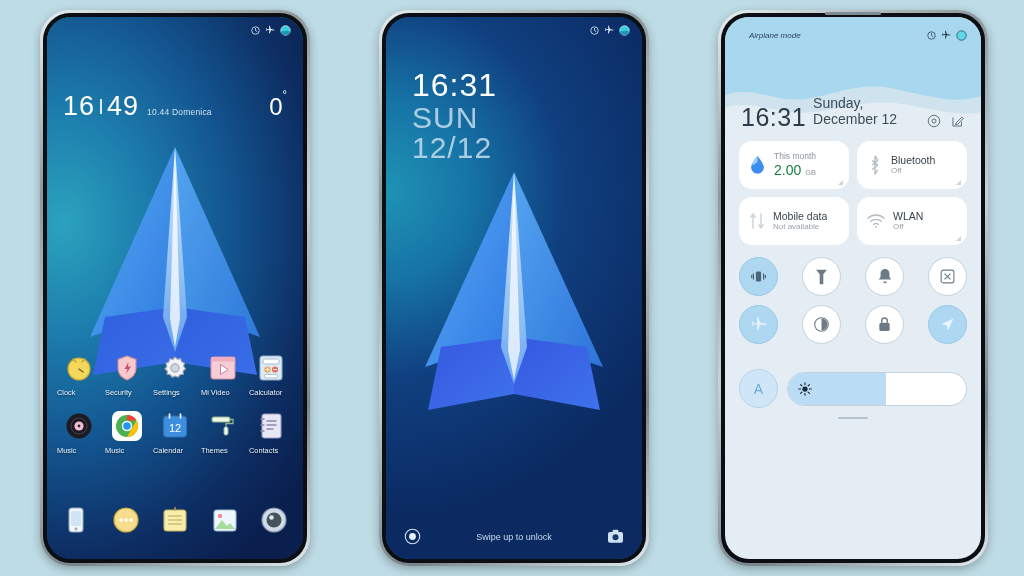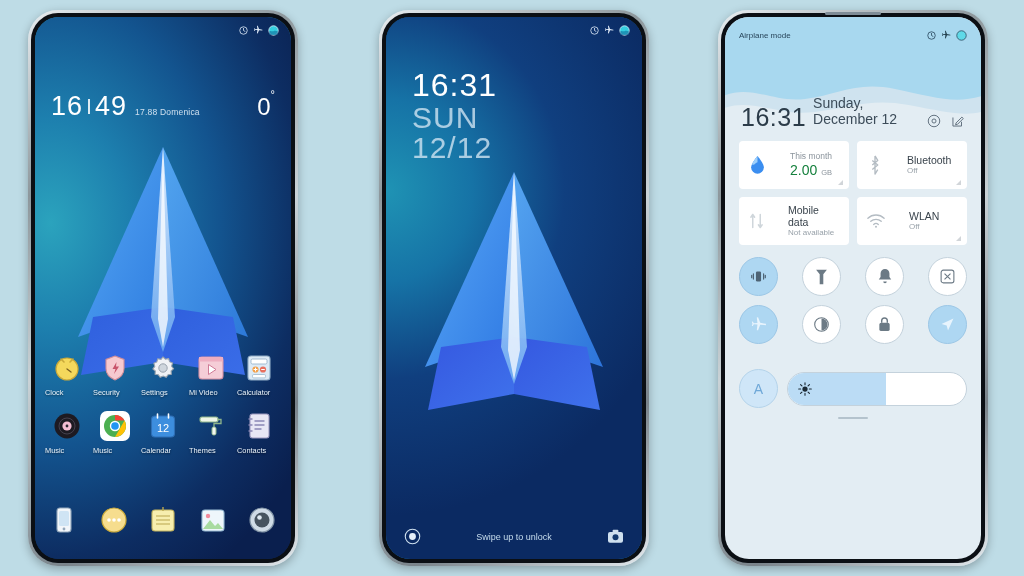--- a/index.html
+++ b/index.html
@@ -9,21 +9,21 @@
     font-family: "Liberation Sans", sans-serif;
     overflow: hidden;
   }
   .stage { position: relative; width: 1024px; height: 576px; background: #bedce6; }
 
   
   .phone { position: absolute; border-radius: 30px; background: linear-gradient(145deg,#e9eef1,#8d979c 25%,#c9d2d6 50%,#79838a 78%,#e4eaee); padding: 3px; box-shadow: 0 3px 10px rgba(0,0,0,.28); }
   .phone .bezel { width: 100%; height: 100%; background: #0b0f14; border-radius: 27px; padding: 4px; }
   .screen { position: relative; width: 100%; height: 100%; border-radius: 24px; overflow: hidden; }
 
-  #phone1 { left: 28px; top: 10px; width: 270px; height: 556px; }
+  #phone1 { left: 40px; top: 10px; width: 270px; height: 556px; }
   #phone2 { left: 379px; top: 10px; width: 270px; height: 556px; }
   #phone3 { left: 718px; top: 10px; width: 270px; height: 556px; }
 
   
   .wall-home {
     width: 100%; height: 100%;
     background:
       radial-gradient(120% 75% at 6% 38%, #2ba3bd 0%, #1d7fae 26%, #13548f 55%, #0d2d62 82%, #0a1f4e 100%),
       linear-gradient(160deg,#1f8fb5,#0b2357);
   }
@@ -66,29 +66,29 @@
   .lock-clock { position: absolute; top: 52px; left: 26px; color: #fff; }
   .lk-time { font-size: 32px; font-weight: 300; letter-spacing: 1px; line-height: 1.05; }
   .lk-day, .lk-date { font-size: 30px; font-weight: 300; color: rgba(213,231,243,.78); line-height: 1.02; letter-spacing: 1px; }
   .lock-bottom { position: absolute; left: 0; right: 0; bottom: 14px; display: flex; align-items: center; padding: 0 18px; }
   .lk-hint { flex: 1; text-align: center; color: #c6dced; font-size: 9px; }
 
   
   .shade { width: 100%; height: 100%; background: #e3edf3; position: relative; }
   .shade-sky { position: absolute; top: 0; left: 0; right: 0; height: 92px; background: #a8d8ef; }
   .shade-cloud { position: absolute; top: 58px; left: -4px; right: -4px; height: 48px; }
-  .shade-status { position: absolute; top: 0; left: 0; right: 0; height: 36px; display: flex; align-items: center; padding: 0 14px; }
+  .shade-status { position: absolute; top: 0; left: 10px; right: 0; height: 36px; display: flex; align-items: center; padding: 0 14px; font-style: italic; }
   .shade-status .txt { color: #28455a; font-size: 8px; }
   .shade-clockrow { position: absolute; top: 78px; left: 0; right: 0; display: flex; align-items: flex-end; padding: 0 16px; }
   .sh-time { font-size: 25px; font-weight: 300; color: #2c3c49; line-height: 1; letter-spacing: .5px; }
   .sh-date { font-size: 14px; color: #3c4c59; margin: 0 0 3px 7px; }
   .sh-acts { margin-left: auto; display: flex; gap: 10px; margin-bottom: 2px; }
 
   .cards { position: absolute; top: 124px; left: 14px; right: 14px; display: flex; flex-wrap: wrap; gap: 8px; }
-  .card { width: calc(50% - 4px); height: 48px; background: #fff; border-radius: 4px; display: flex; align-items: center; padding: 0 10px; gap: 24px; position: relative; }
+  .card { width: calc(50% - 4px); height: 48px; background: #fff; border-radius: 13px; display: flex; align-items: center; padding: 0 10px; gap: 8px; position: relative; }
   .card .ctext { line-height: 1.15; overflow: hidden; }
   .card .ctitle { font-size: 8.5px; color: #8b949c; }
   .card .cbig { font-size: 14px; color: #2f3a44; font-weight: 400; }
   .card .cbig span { font-size: 7.5px; color: #8b949c; }
   .card .cmain { font-size: 10.5px; color: #39434c; }
   .card .csub { font-size: 8px; color: #99a2aa; }
   .card .corner { position: absolute; right: 6px; bottom: 4px; width: 5px; height: 5px; opacity: .45; }
 
   .toggles { position: absolute; top: 240px; left: 14px; right: 14px; }
   .tog-row { display: flex; justify-content: space-between; margin-bottom: 9px; }
@@ -161,21 +161,21 @@
             </svg>
           </div>
         </div>
 
         <div class="home-clock">
           <div class="hc-time">
             <span>16</span>
             <span class="hc-sep"></span>
             <span>49</span>
           </div>
-          <div class="hc-date">17.88 Domenica</div>
+          <div class="hc-date">10.44 Domenica</div>
           <div class="hc-temp">
             <span>0</span><sup>°</sup>
           </div>
         </div>
 
         <div class="appgrid">
           <div class="approw">
 
             <div class="app">
               <div class="ic">

